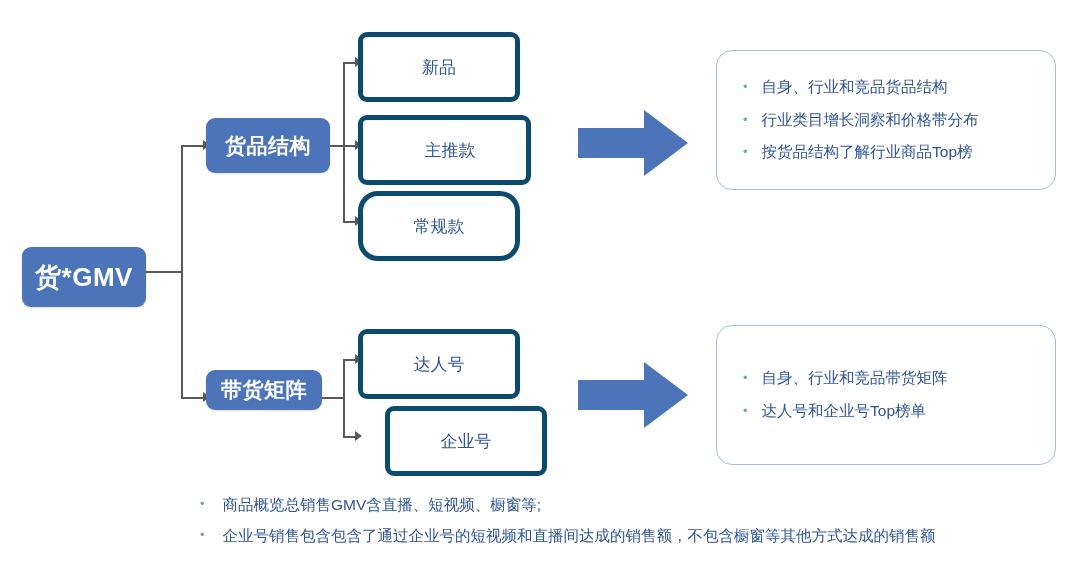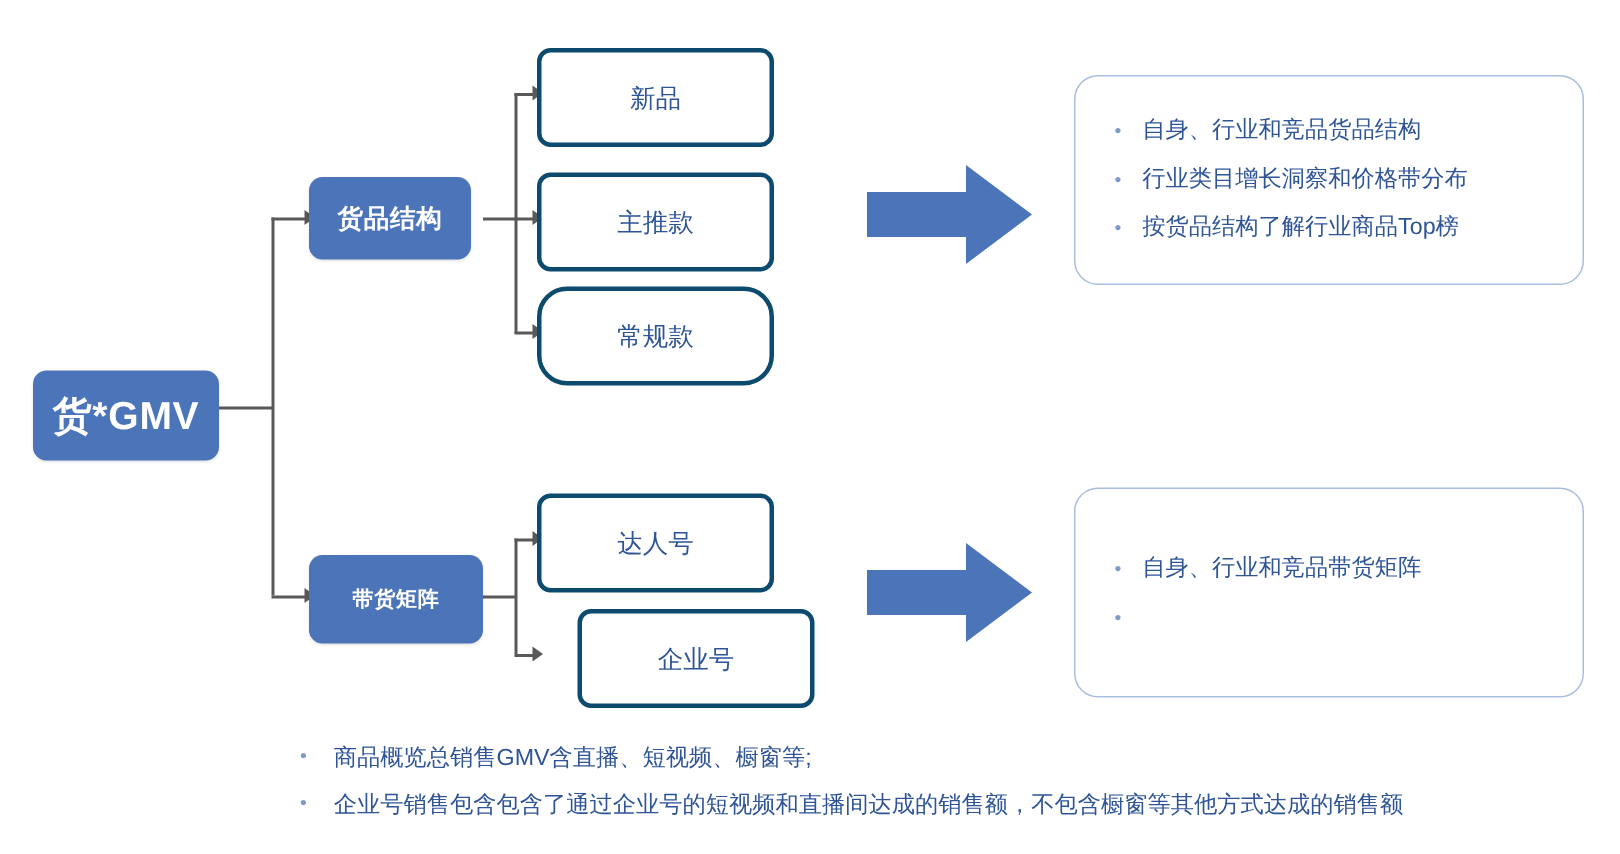--- a/index.html
+++ b/index.html
@@ -30,21 +30,21 @@
     justify-content: center;
     font-weight: bold;
     letter-spacing: 0.5px;
     box-shadow: 0 1px 2px rgba(0,0,0,0.12);
   }
 
   
   .node-outline {
     position: absolute;
     background: #ffffff;
-    border: 3px solid #0c4a6e;
+    border: 5px solid #0c4a6e;
     border-radius: 9px;
     display: flex;
     align-items: center;
     justify-content: center;
     color: #2f5597;
     font-size: 17px;
   }
 
   
   .panel {
@@ -144,28 +144,28 @@
   <div class="line line-v" style="left:343px; top:359px; height:77px;"></div>
   <div class="line line-h" style="left:343px; top:359px; width:15px;"></div>
   <div class="tri" style="left:355px; top:354px;"></div>
   <div class="line line-h" style="left:343px; top:436px; width:15px;"></div>
   <div class="tri" style="left:355px; top:431px;"></div>
 
   <div class="node-filled" style="left:22px; top:247px; width:124px; height:60px; font-size:26px;">
     <span>货*GMV</span>
   </div>
 
-  <div class="node-filled" style="left:206px; top:118px; width:108px; height:55px; font-size:17px;">
+  <div class="node-filled" style="left:206px; top:118px; width:124px; height:55px; font-size:21px;">
     <span>货品结构</span>
   </div>
 
   <div class="node-outline" style="left:358px; top:32px; width:152px; height:60px;">
     <span>新品</span>
   </div>
-  <div class="node-outline" style="left:358px; top:115px; width:152px; height:60px;">
+  <div class="node-outline" style="left:358px; top:115px; width:152px; height:60px;padding-left:11px;">
     <span>主推款</span>
   </div>
   <div class="node-outline" style="left:358px; top:191px; width:152px; height:60px;border-radius:20px;">
     <span>常规款</span>
   </div>
 
   <div class="block-arrow" style="left:578px; top:110px;">
     <svg width="110" height="66" viewBox="0 0 110 66">
       <polygon points="0,18 66,18 66,0 110,33 66,66 66,48 0,48" fill="#4b74b9"></polygon>
     </svg>
@@ -179,21 +179,21 @@
     <div class="panel-row">
       <span class="bullet">•</span>
       <span>行业类目增长洞察和价格带分布</span>
     </div>
     <div class="panel-row">
       <span class="bullet">•</span>
       <span>按货品结构了解行业商品Top榜</span>
     </div>
   </div>
 
-  <div class="node-filled" style="left:206px; top:370px; width:116px; height:59px; font-size:14px;">
+  <div class="node-filled" style="left:206px; top:370px; width:116px; height:40px; font-size:21px;">
     <span>带货矩阵</span>
   </div>
 
   <div class="node-outline" style="left:358px; top:329px; width:152px; height:60px;">
     <span>达人号</span>
   </div>
   <div class="node-outline" style="left:358px; top:406px; width:152px; height:60px;margin-left:27px;">
     <span>企业号</span>
   </div>
 
@@ -203,20 +203,21 @@
     </svg>
   </div>
 
   <div class="panel" style="left:716px; top:325px; width:340px; height:140px;">
     <div class="panel-row">
       <span class="bullet">•</span>
       <span>自身、行业和竞品带货矩阵</span>
     </div>
     <div class="panel-row">
       <span class="bullet">•</span>
+      <span>达人号和企业号Top榜单</span>
     </div>
   </div>
 
   <div class="footnotes">
     <div class="foot-row">
       <span class="foot-bullet">•</span>
       <span>商品概览总销售GMV含直播、短视频、橱窗等;</span>
     </div>
     <div class="foot-row">
       <span class="foot-bullet">•</span>

